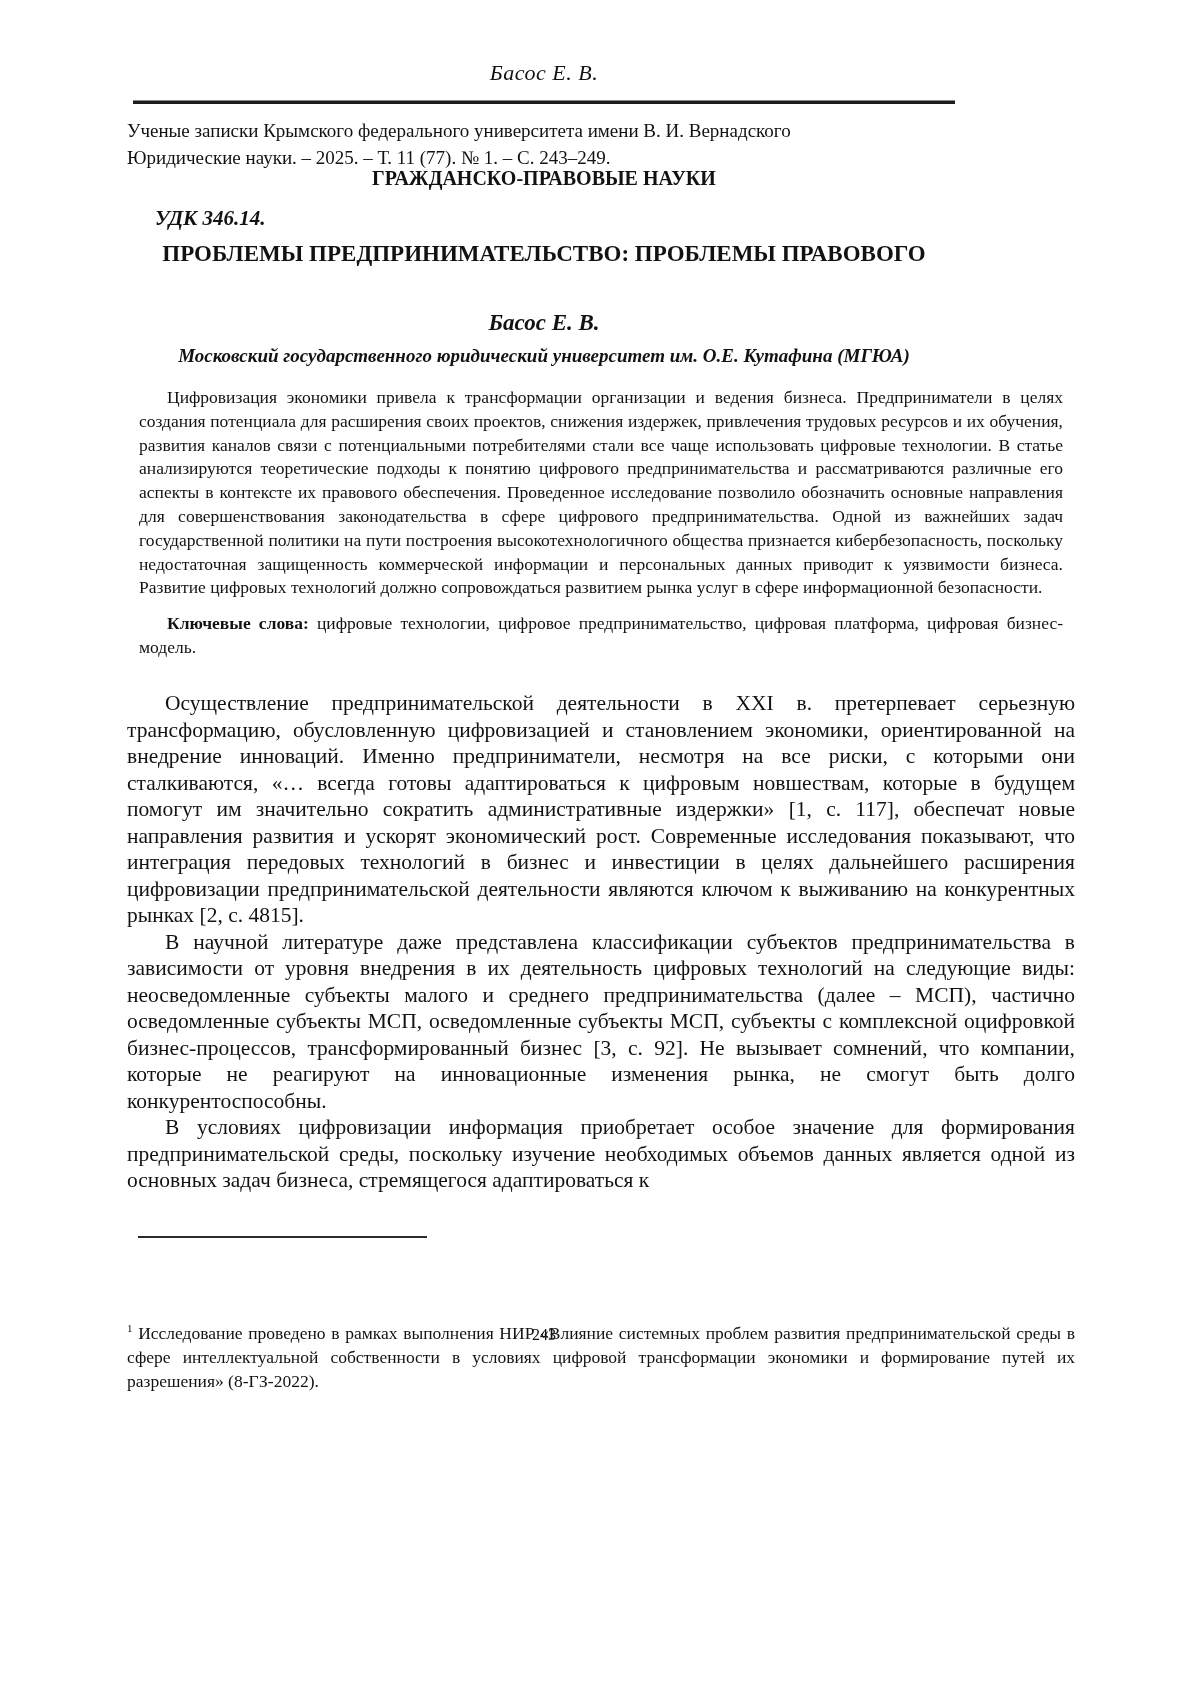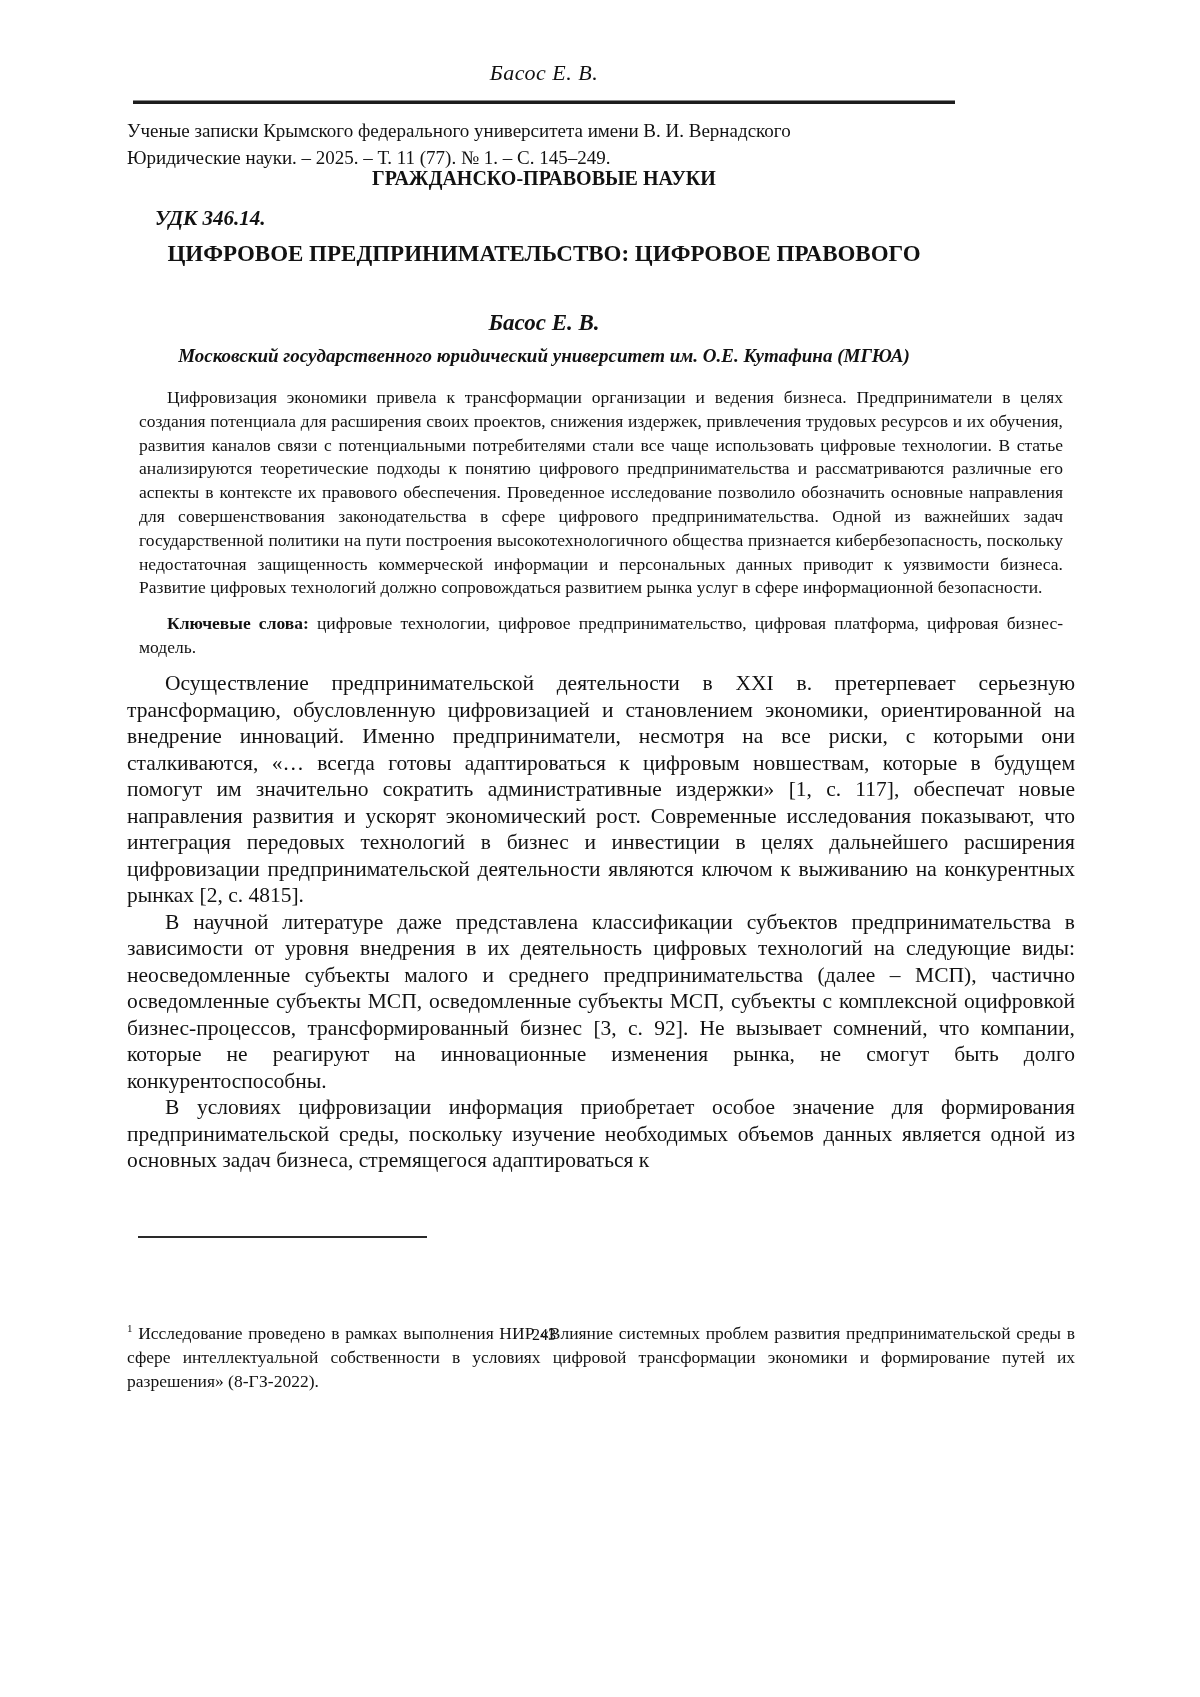--- a/index.html
+++ b/index.html
@@ -73,21 +73,21 @@
   }
   .abstract-block {
     top: 374px;
     font-size: 17.5px;
     line-height: 23.8px;
     text-align: justify;
   }
   .abstract-block p { margin: 12px; text-indent: 28px; }
   .kw-label { font-weight: bold; }
   .body-text {
-    top: 670px;
+    top: 690px;
     font-size: 21.5px;
     line-height: 26.5px;
     text-align: justify;
   }
   .body-text p { margin: 0; text-indent: 38px; }
   .footnote-rule {
     position: absolute;
     left: 138px;
     top: 1236px;
     width: 289px;
@@ -110,29 +110,29 @@
 <body>
 
 <div class="page">
 
   <div class="hcol running-head">Басос Е. В.</div>
 
   <div class="head-rule"></div>
 
   <div class="col journal">
     <div>Ученые записки Крымского федерального университета имени В. И. Вернадского</div>
-    <div>Юридические науки. – 2025. – Т. 11 (77). № 1. – С. 145–249.</div>
+    <div>Юридические науки. – 2025. – Т. 11 (77). № 1. – С. 243–249.</div>
   </div>
 
   <div class="hcol section-heading">ГРАЖДАНСКО-ПРАВОВЫЕ НАУКИ</div>
 
   <div class="col udc">УДК 346.14.</div>
 
   <div class="hcol article-title">
-    <div>ЦИФРОВОЕ ПРЕДПРИНИМАТЕЛЬСТВО: ЦИФРОВОЕ ПРАВОВОГО</div>
+    <div>ПРОБЛЕМЫ ПРЕДПРИНИМАТЕЛЬСТВО: ПРОБЛЕМЫ ПРАВОВОГО</div>
   </div>
 
   <div class="hcol author">Басос Е. В.</div>
 
   <div class="hcol affiliation">Московский государственного юридический университет им. О.Е. Кутафина (МГЮА)</div>
 
   <div class="col abstract-block">
     <p>Цифровизация экономики привела к трансформации организации и ведения бизнеса. Предприниматели в целях создания потенциала для расширения своих проектов, снижения издержек, привлечения трудовых ресурсов и их обучения, развития каналов связи с потенциальными потребителями стали все чаще использовать цифровые технологии. В статье анализируются теоретические подходы к понятию цифрового предпринимательства и рассматриваются различные его аспекты в контексте их правового обеспечения. Проведенное исследование позволило обозначить основные направления для совершенствования законодательства в сфере цифрового предпринимательства. Одной из важнейших задач государственной политики на пути построения высокотехнологичного общества признается кибербезопасность, поскольку недостаточная защищенность коммерческой информации и персональных данных приводит к уязвимости бизнеса. Развитие цифровых технологий должно сопровождаться развитием рынка услуг в сфере информационной безопасности.</p>
     <p><span class="kw-label">Ключевые слова:</span><span> цифровые технологии, цифровое предпринимательство, цифровая платформа, цифровая бизнес-модель.</span></p>
   </div>

